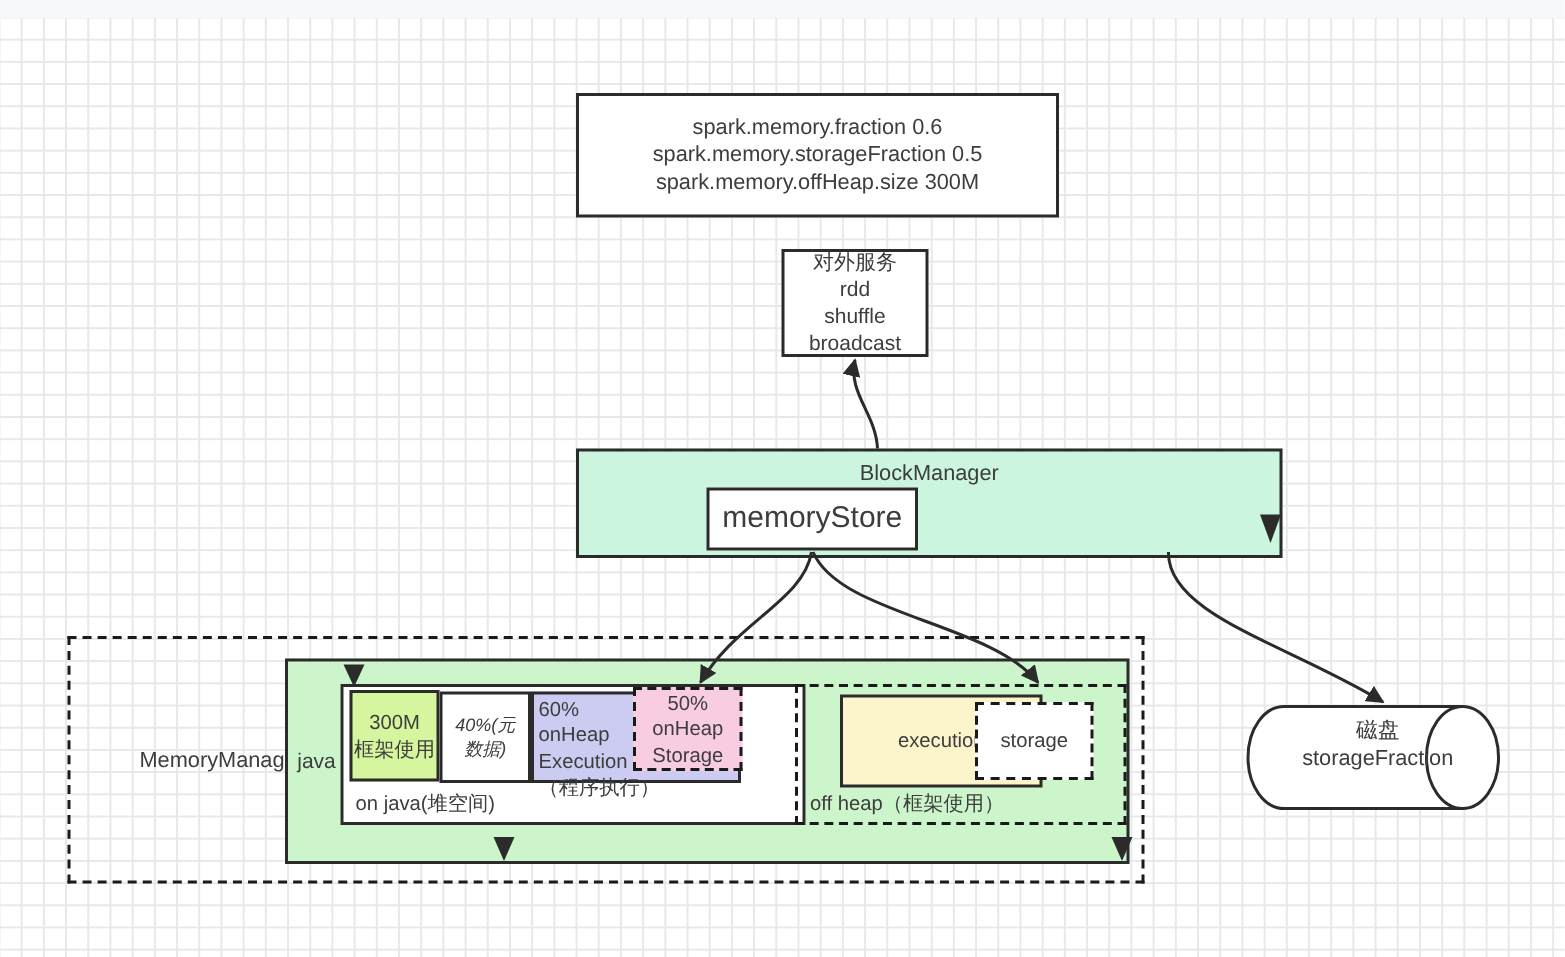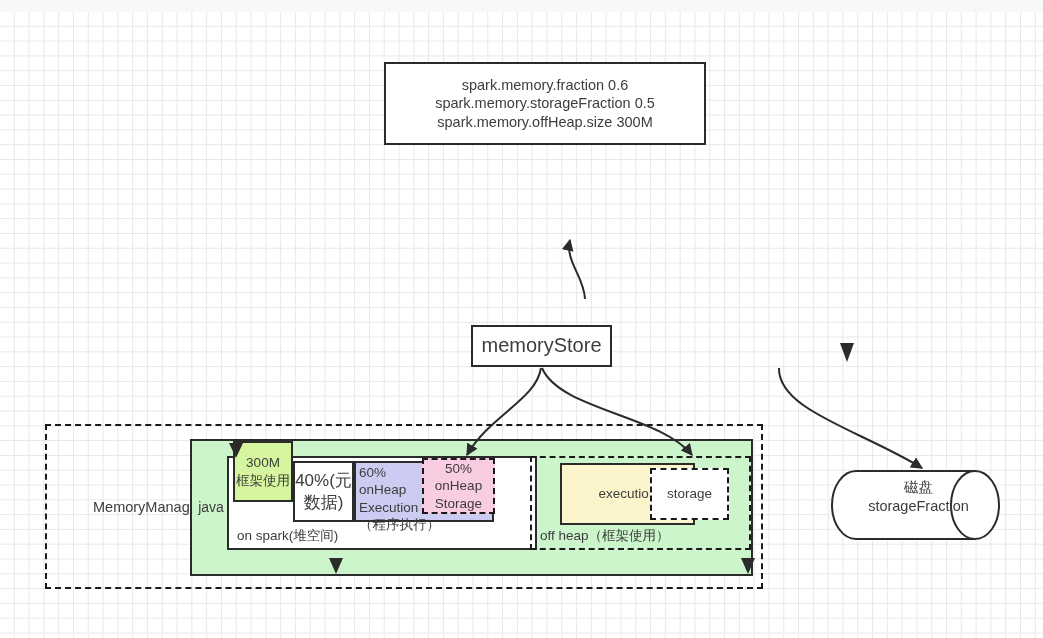--- a/index.html
+++ b/index.html
@@ -53,41 +53,50 @@
 
 <div id="canvas">
   <div id="topstrip"></div>
 
   <div class="box solid" style="left:384px;top:62px;width:322px;height:83px;font-size:14.5px;">
     <span>spark.memory.fraction   0.6
 spark.memory.storageFraction   0.5
 spark.memory.offHeap.size   300M</span>
   </div>
 
+  <div class="box solid" style="left:521px;top:166px;width:98px;height:72px;font-size:14px;">
+    <span>对外服务
+rdd
+shuffle
+broadcast</span>
+  </div>
 
+  <div class="box solid green label-top" style="left:384px;top:299px;width:471px;height:73px;font-size:14.5px;">
+    <span>BlockManager</span>
+  </div>
   <div class="box solid" style="left:471px;top:325px;width:141px;height:42px;font-size:20px;">
     <span>memoryStore</span>
   </div>
 
   <div class="box dashed label-left" style="left:45px;top:424px;width:718px;height:165px;font-size:14.5px;padding-left:22px;">
     <span style="position:absolute;left:46px;top:72px;">MemoryManager</span>
   </div>
 
   <div class="box solid lgreen" style="left:190px;top:439px;width:563px;height:137px;"></div>
   <span class="plain" style="left:196px;top:499px;width:30px;font-size:14px;">java</span>
 
   <div class="box solid label-bl" style="left:227px;top:456px;width:310px;height:94px;font-size:13.5px;">
-    <span>on spark(堆空间)</span>
+    <span>on java(堆空间)</span>
   </div>
 
-  <div class="box solid yellowgreen" style="left:233px;top:441px;width:60px;height:61px;font-size:13.5px;">
+  <div class="box solid yellowgreen" style="left:233px;top:460px;width:60px;height:61px;font-size:13.5px;">
     <span>300M
 框架使用</span>
   </div>
-  <div class="box solid" style="left:293px;top:461px;width:61px;height:61px;font-size:17px;">
+  <div class="box solid" style="left:293px;top:461px;width:61px;height:61px;font-size:12px;font-style:italic;">
     <span>40%(元
 数据)</span>
   </div>
   <div class="box solid lavender" style="left:354px;top:461px;width:140px;height:61px;font-size:13.5px;align-items:flex-start;padding-top:1px;">
     <span style="text-align:left;width:100%;padding-left:3px;box-sizing:border-box;">60%
 onHeap
 Execution
 （程序执行）</span>
   </div>
   <div class="box dashed pink" style="left:422px;top:458px;width:73px;height:56px;font-size:13.5px;">

